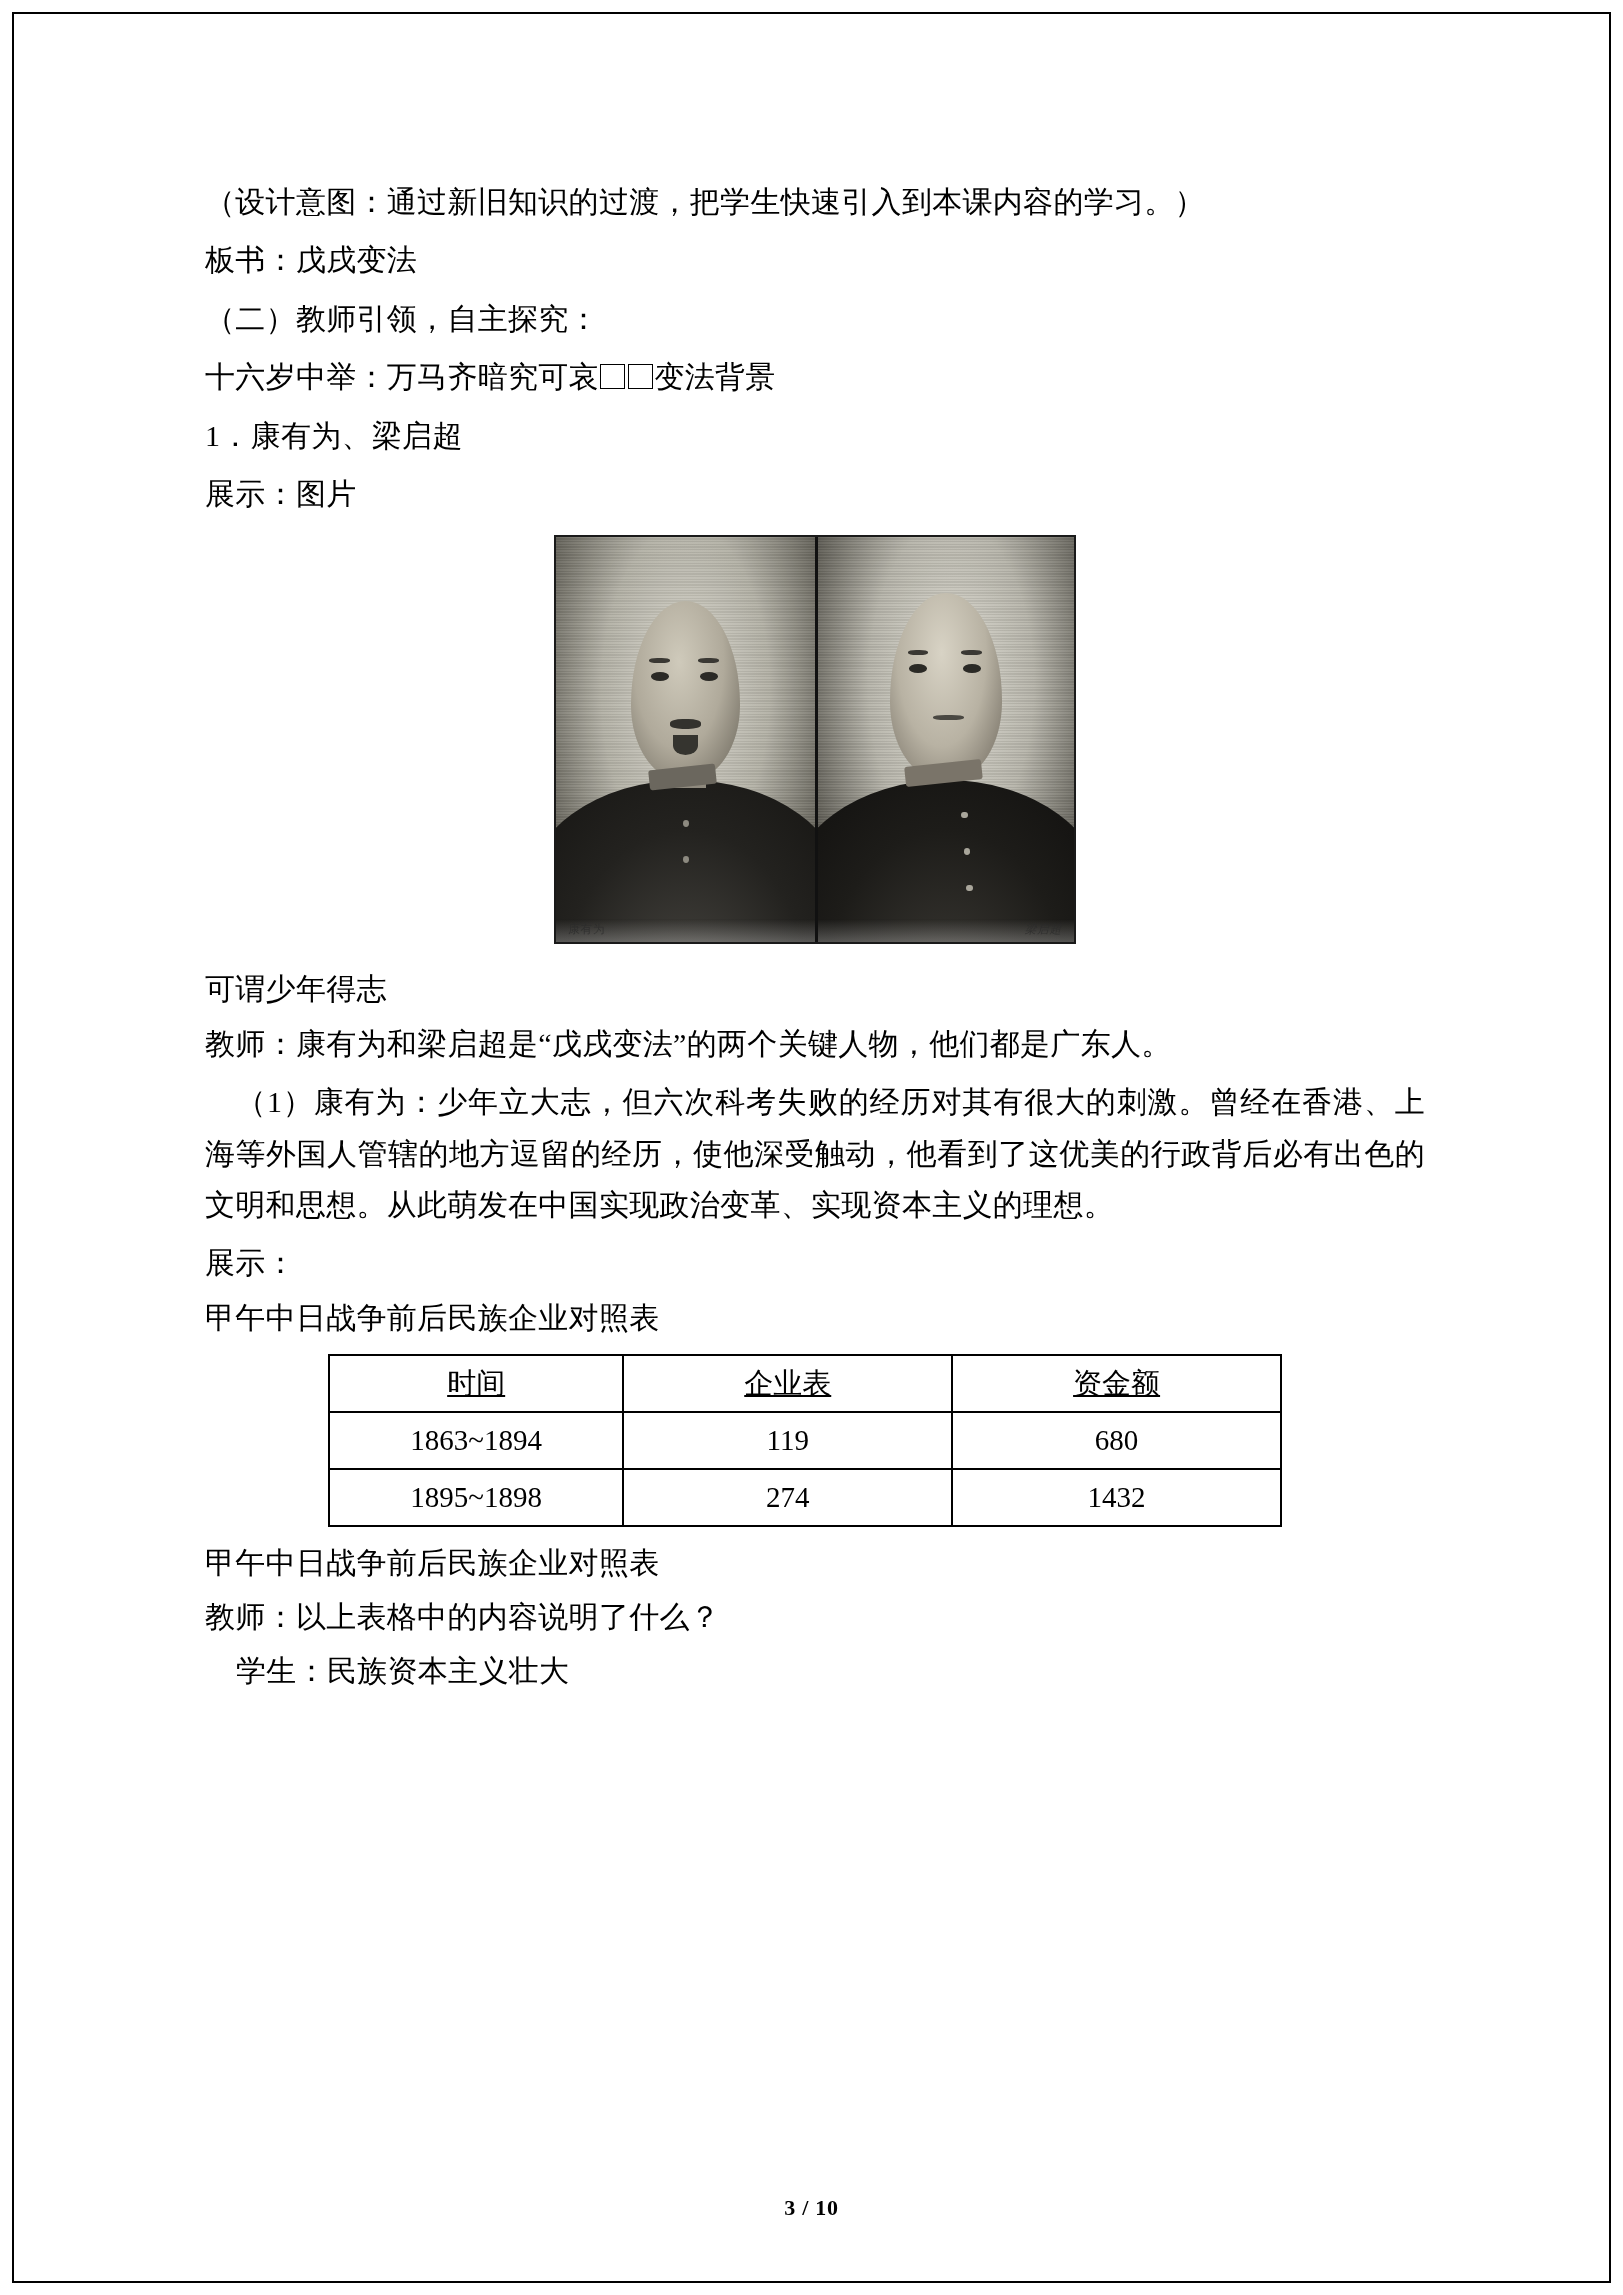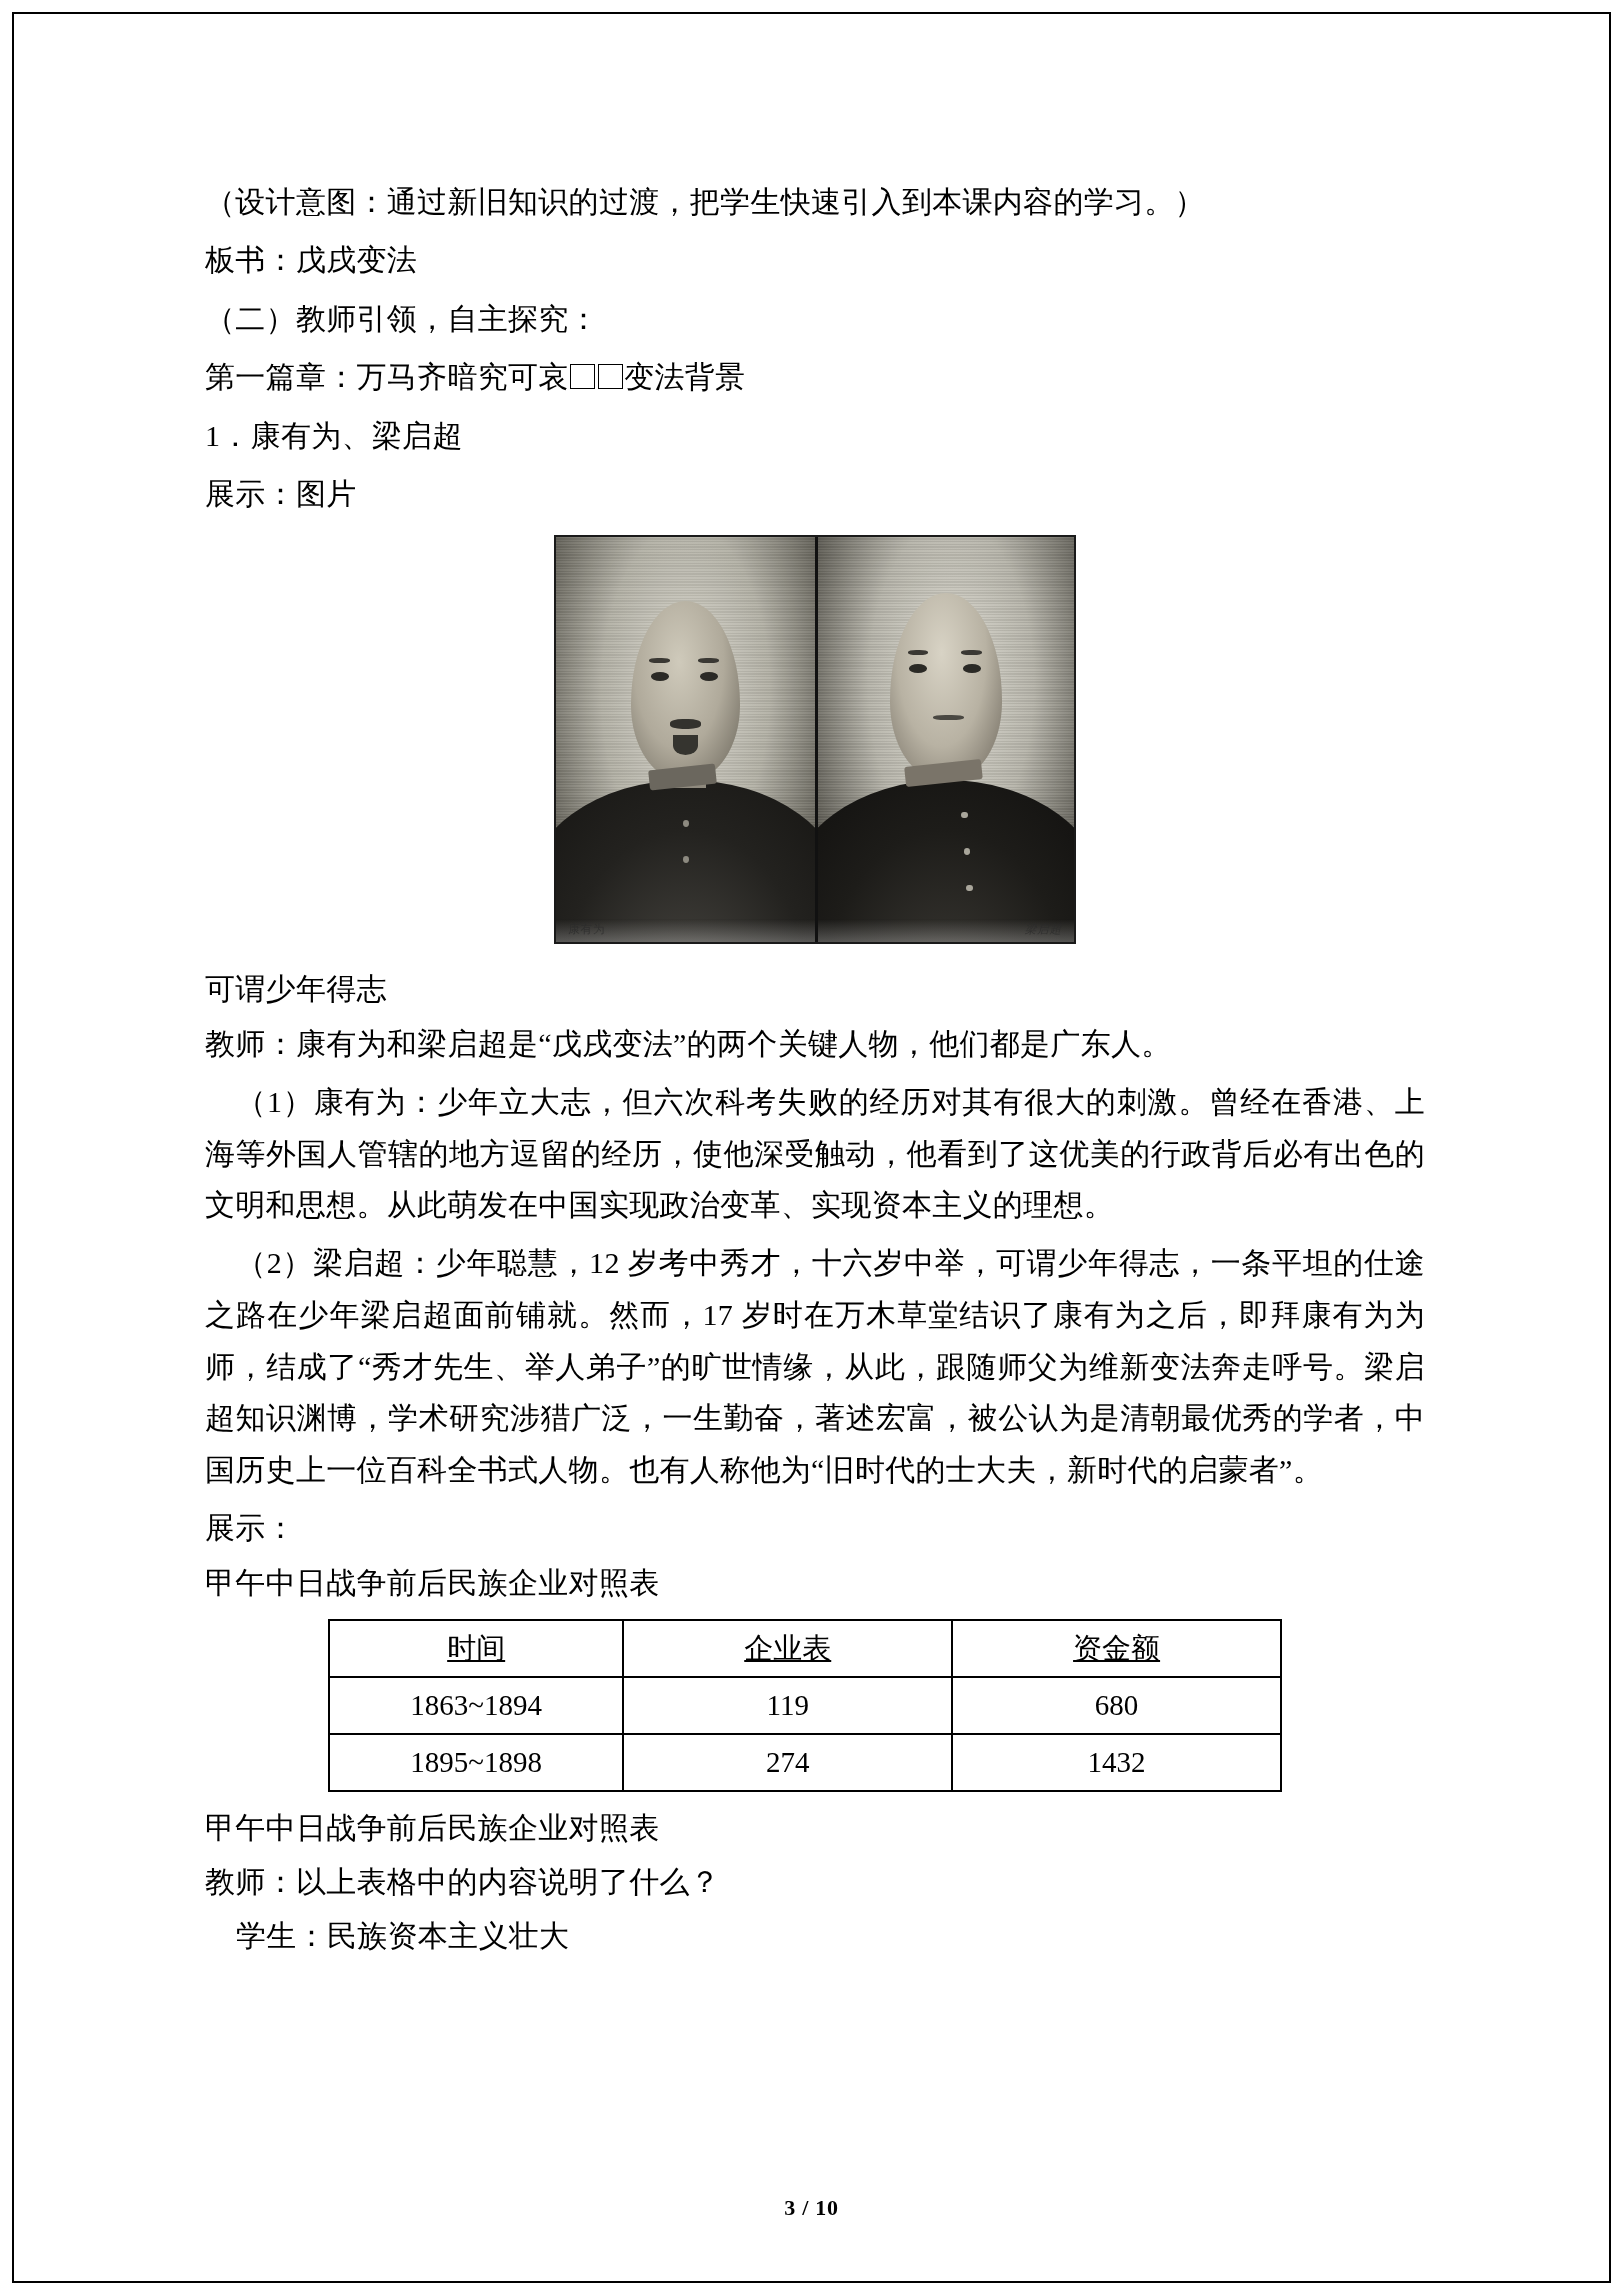--- a/index.html
+++ b/index.html
@@ -227,21 +227,21 @@
   <div class="border-frame"></div>
 
   <div class="content">
 
     <p class="para">（设计意图：通过新旧知识的过渡，把学生快速引入到本课内容的学习。）</p>
 
     <p class="para">板书：戊戌变法</p>
 
     <p class="para">（二）教师引领，自主探究：</p>
 
-    <p class="para"><span>第一篇章：万马齐暗究可哀</span><span class="box-char"></span><span class="box-char"></span><span>变法背景</span></p>
+    <p class="para"><span>十六岁中举：万马齐暗究可哀</span><span class="box-char"></span><span class="box-char"></span><span>变法背景</span></p>
 
     <p class="para">1．康有为、梁启超</p>
 
     <p class="para tight">展示：图片</p>
 
     <div class="image-block">
       <div class="photo-frame">
 
         <div class="photo-half left">
           <div class="pmat"></div>
@@ -285,21 +285,20 @@
 
       </div>
     </div>
 
     <p class="para tight">可谓少年得志</p>
 
     <p class="para">教师：康有为和梁启超是“戊戌变法”的两个关键人物，他们都是广东人。</p>
 
     <p class="para indent-para">（1）康有为：少年立大志，但六次科考失败的经历对其有很大的刺激。曾经在香港、上海等外国人管辖的地方逗留的经历，使他深受触动，他看到了这优美的行政背后必有出色的文明和思想。从此萌发在中国实现政治变革、实现资本主义的理想。</p>
 
-    <p class="para indent-para">（2）梁启超：少年聪慧，12 岁考中秀才，十六岁中举，可谓少年得志，一条平坦的仕途之路在少年梁启超面前铺就。然而，17 岁时在万木草堂结识了康有为之后，即拜康有为为师，结成了“秀才先生、举人弟子”的旷世情缘，从此，跟随师父为维新变法奔走呼号。梁启超知识渊博，学术研究涉猎广泛，一生勤奋，著述宏富，被公认为是清朝最优秀的学者，中国历史上一位百科全书式人物。也有人称他为“旧时代的士大夫，新时代的启蒙者”。</p>
 
     <p class="para tight">展示：</p>
 
     <p class="para tight">甲午中日战争前后民族企业对照表</p>
 
     <table class="data-table">
       <tbody>
           <tr>
         <td class="c1"><span class="u">时间</span></td>
         <td class="c2"><span class="u">企业表</span></td>

